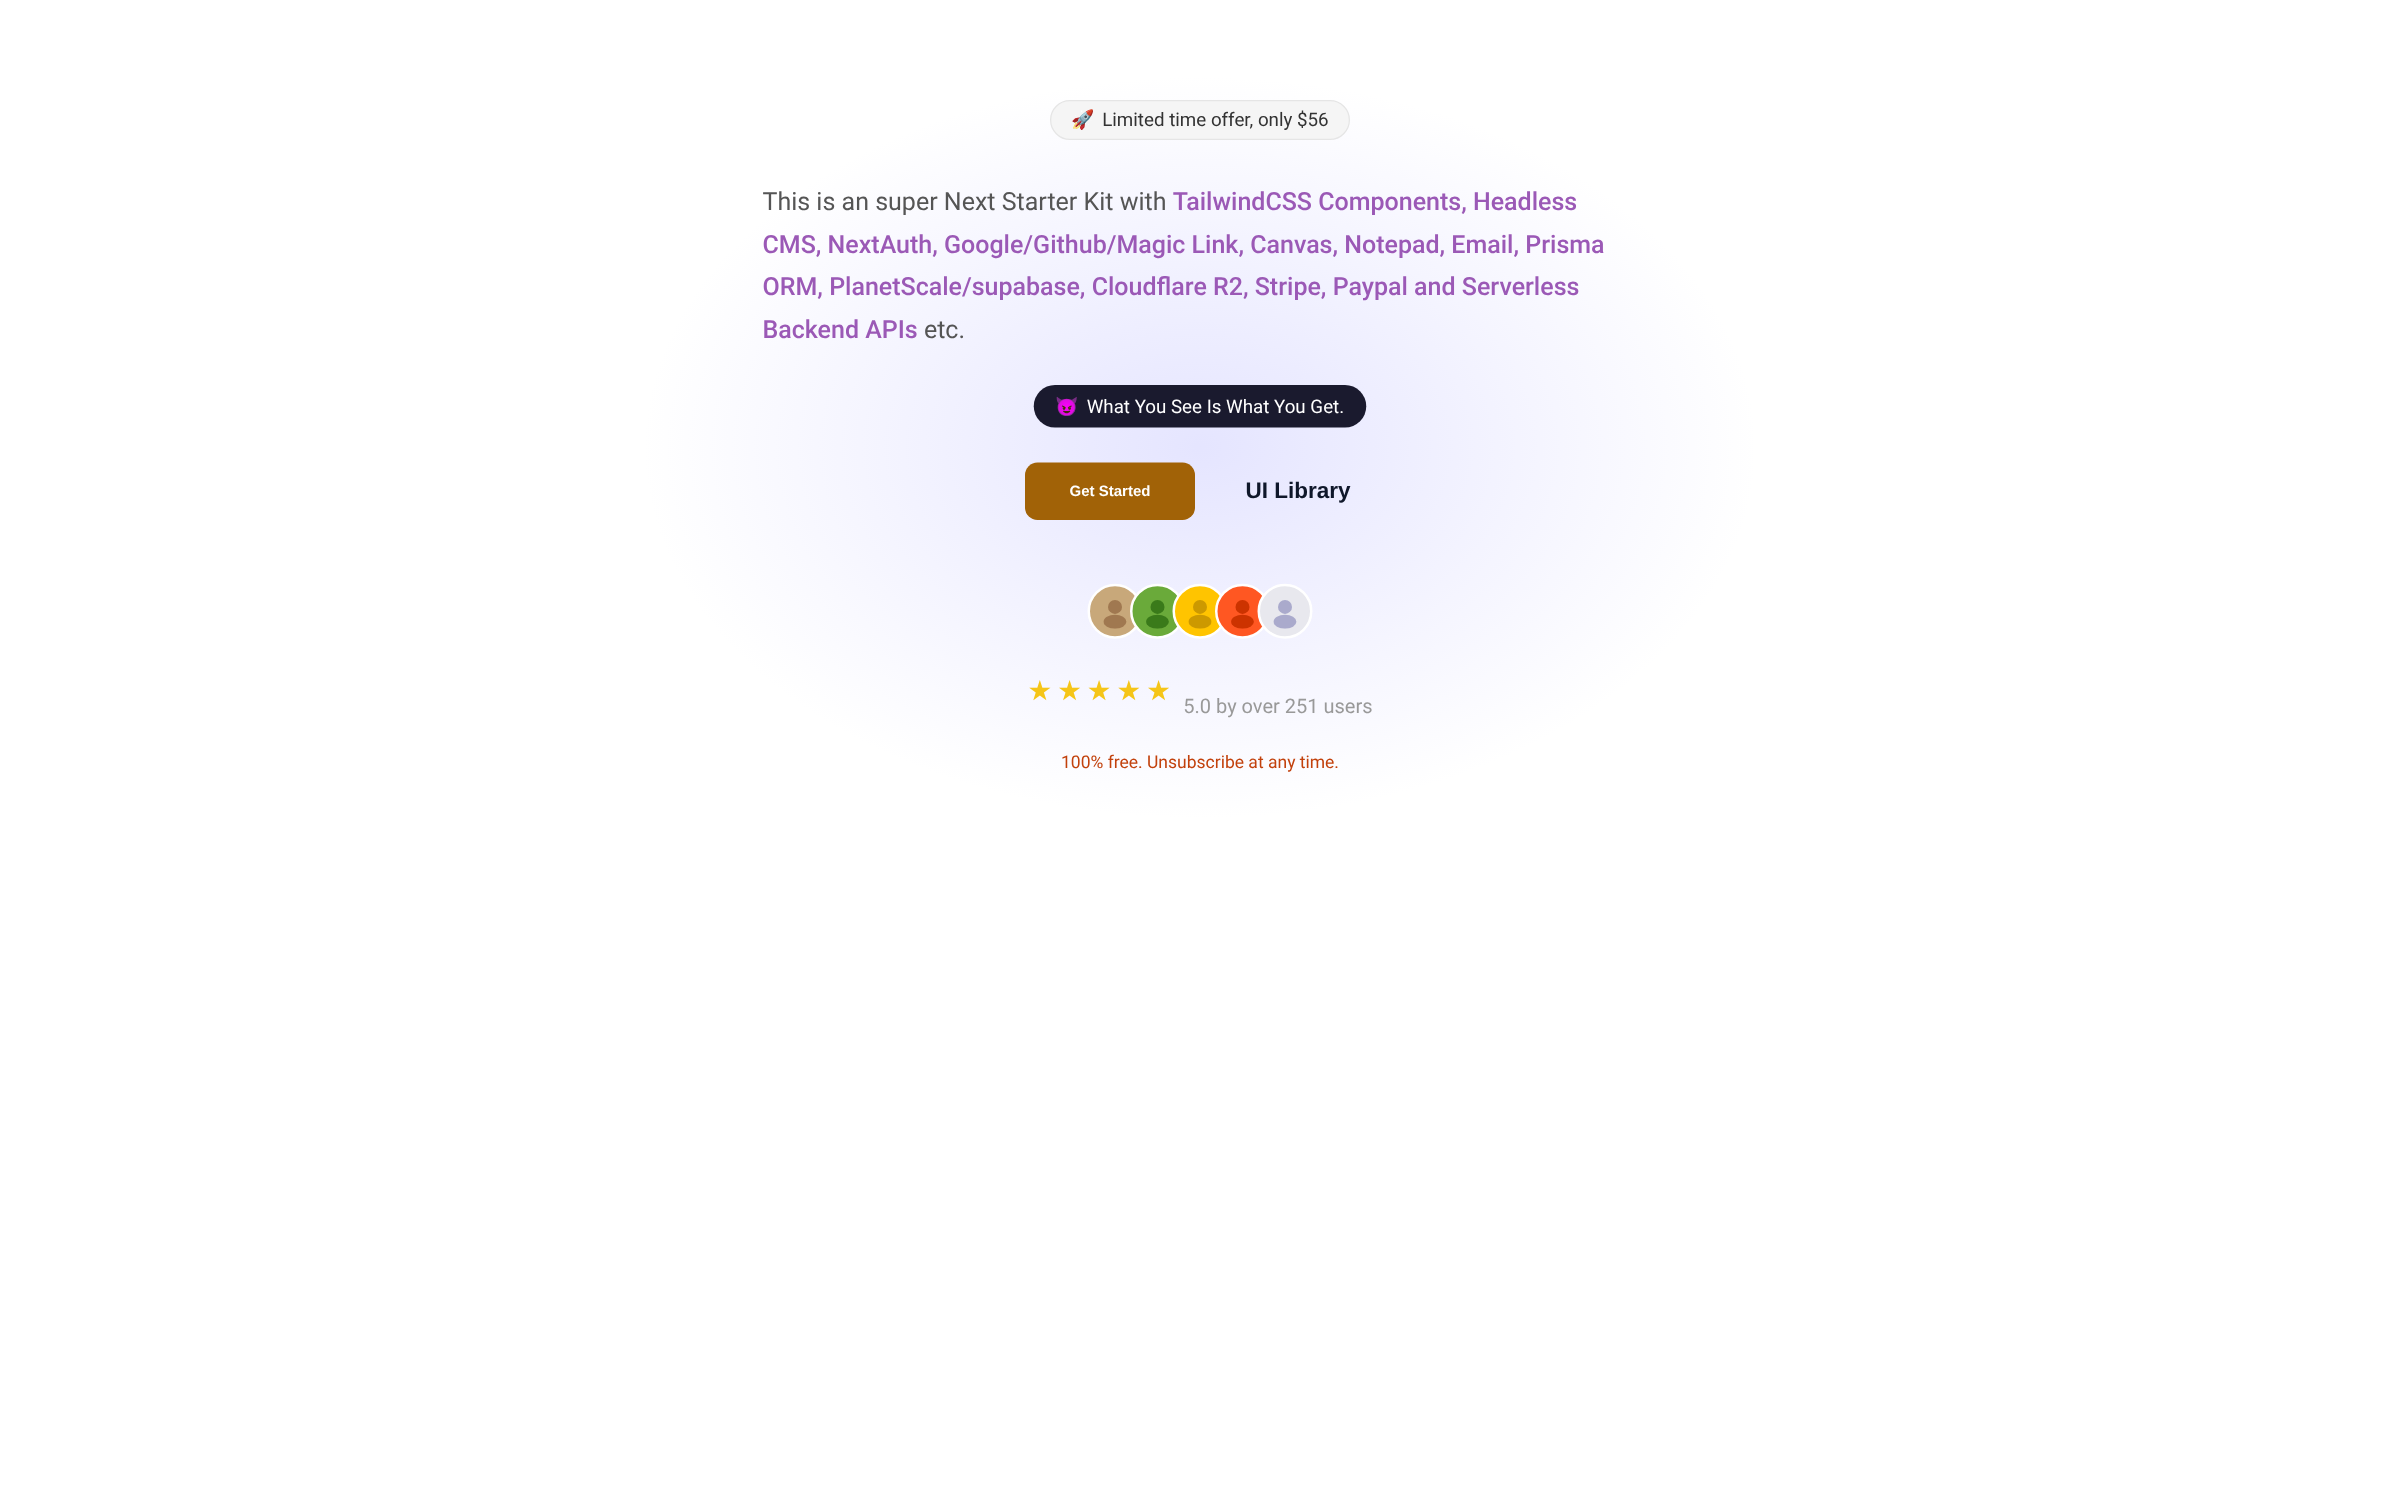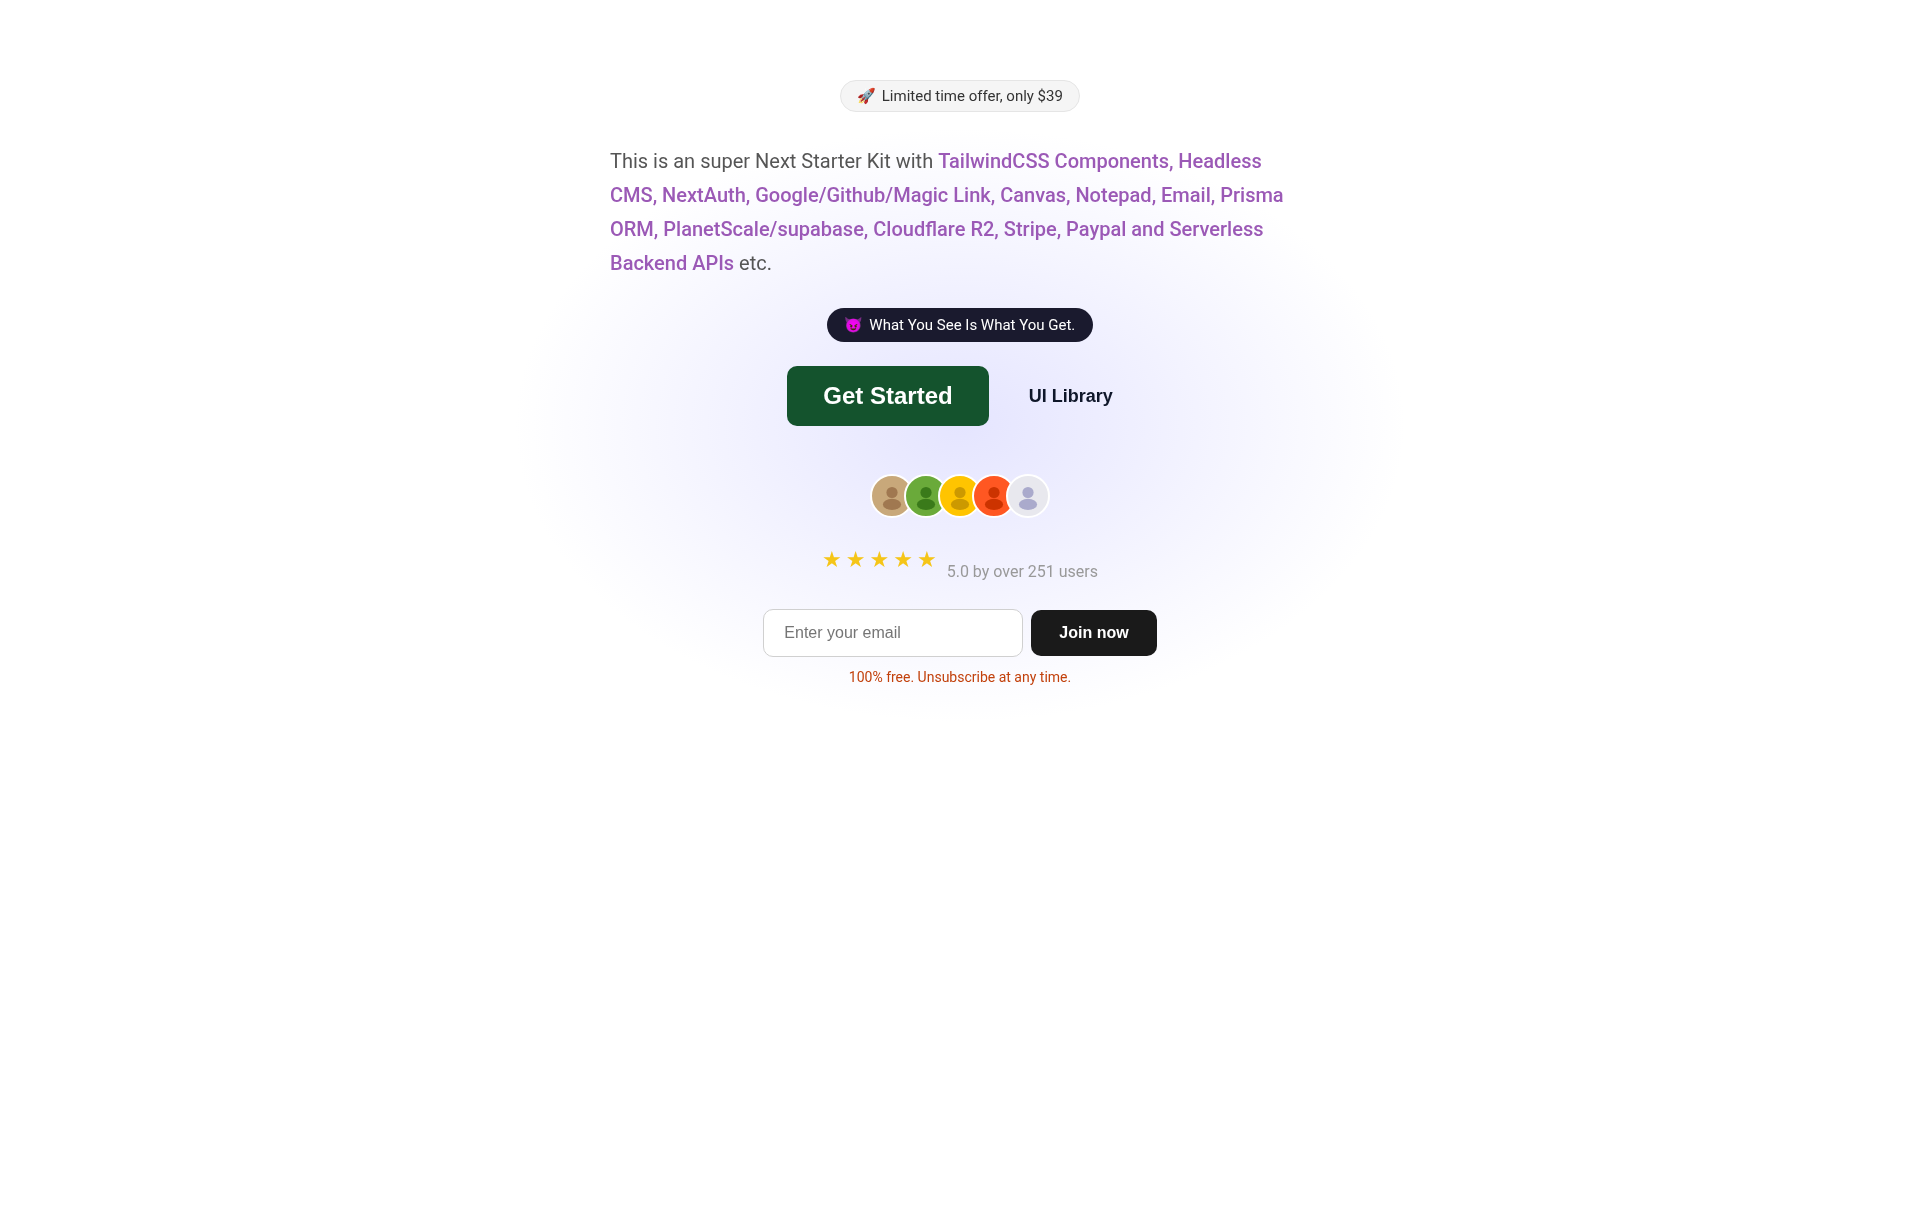--- a/index.html
+++ b/index.html
@@ -122,26 +122,26 @@
 
     
     .cta-buttons {
       display: flex;
       align-items: center;
       gap: 20px;
       margin-bottom: 48px;
     }
 
     .btn-primary {
-      background: #14532d;
+      background: #a16207;
       color: #ffffff;
       border: none;
       border-radius: 10px;
       padding: 16px 36px;
-      font-size: 24px;
+      font-size: 12px;
       font-weight: 600;
       cursor: pointer;
       transition: background 0.2s;
     }
 
     .btn-secondary {
       background: transparent;
       color: #0f172a;
       border: none;
       font-size: 18px;
@@ -246,21 +246,21 @@
 </head>
 <body>
 
 <div class="page-wrapper">
   <div class="bg-gradient"></div>
 
   <div class="content">
 
     <div class="offer-badge">
       <span>🚀</span>
-      <span>Limited time offer, only $39</span>
+      <span>Limited time offer, only $56</span>
     </div>
 
 
     <p class="description">
       <span>This is an super Next Starter Kit with </span><span class="highlight">TailwindCSS Components, Headless CMS, NextAuth, Google/Github/Magic Link, Canvas, Notepad, Email, Prisma ORM, PlanetScale/supabase, Cloudflare R2, Stripe, Paypal and Serverless Backend APIs</span><span> etc.</span>
     </p>
 
     <div class="wysiwyg-badge">
       <span>😈</span>
       <span>What You See Is What You Get.</span>
@@ -312,21 +312,17 @@
         <span class="star">★</span>
         <span class="star">★</span>
       </div>
       <span class="rating-text">
         <span>5.0</span>
         <span> by </span>
         <span>over 251 users</span>
       </span>
     </div>
 
-    <div class="email-section">
-      <input class="email-input" type="email" placeholder="Enter your email" style="">
-      <button class="join-btn">Join now</button>
-    </div>
 
     <p class="fine-print">100% free. Unsubscribe at any time.</p>
 
   </div>
 </div>
 
 </body></html>

